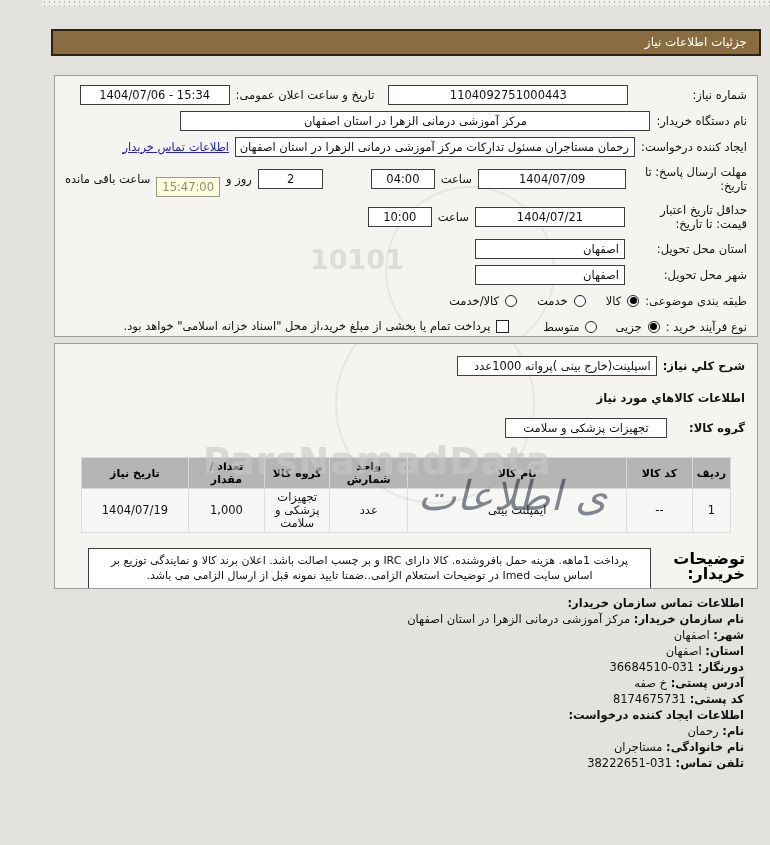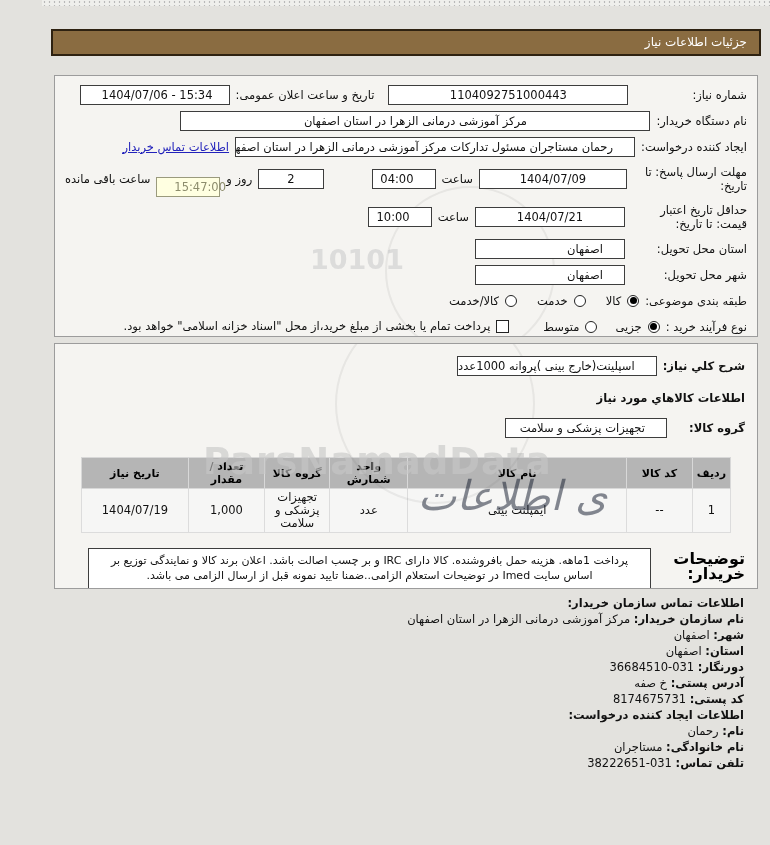--- a/index.html
+++ b/index.html
@@ -13,25 +13,25 @@
   .panel { position:absolute; right:12px; left:12px; background:#f5f4f1;
     border:1px solid #9c9c9c; overflow:hidden; }
   #panel1 { top:75px; height:262px; padding:9px 10px; display:flex; flex-direction:column; gap:7px; }
   #panel2 { top:343px; height:246px; padding:10px 12px; }
   .row { display:flex; align-items:center; gap:6px; min-height:19px; position:relative; z-index:3; }
   .row.tall { min-height:31px; }
   .lbl { font-size:11.5px; color:#111; white-space:nowrap; }
   .lbl.w112 { width:116px; white-space:normal; line-height:14px; }
   .blbl { font-size:11.5px; font-weight:bold; color:#111; }
   .vbox { border:1px solid #3d3d3d; background:#fff; height:20px; line-height:18px;
-    padding:0 21px; font-size:11.5px; color:#111; overflow:hidden; white-space:nowrap; }
+    padding:0 5px; font-size:11.5px; color:#111; overflow:hidden; white-space:nowrap; }
   .center { text-align:center; }
   .ltr { direction:ltr; unicode-bidi:isolate; }
   .timerbox { border:1px solid #9a9a7d; background:#ffffe1; color:#8d8d6d; height:20px;
-    line-height:18px; padding:0 17px; font-size:11.5px; text-align:center;margin-top:16px; }
+    line-height:18px; padding:0 5px; font-size:11.5px; text-align:center;margin-top:16px; }
   .link { color:#2222bb; font-size:11.5px; text-decoration:underline; cursor:pointer; white-space:nowrap; }
   .radio { width:12px; height:12px; border:1px solid #222; border-radius:50%; background:#fff;
     display:inline-flex; align-items:center; justify-content:center; flex:0 0 auto; }
   .radio.checked::after { content:""; width:7px; height:7px; border-radius:50%; background:#000; }
   .checkbox { width:13px; height:13px; border:1px solid #222; background:#fff; flex:0 0 auto; }
   .gap40 { margin-right:42px; }
   .heading { font-size:11.5px; font-weight:bold; color:#111; margin-top:15px; position:relative; z-index:3; }
   .m-top10 { margin-top:2px; }
   .m-top14 { margin-top:13px; }
   table.goods { border-collapse:collapse; margin:19px 14px 0 14px; width:calc(100% - 28px);

